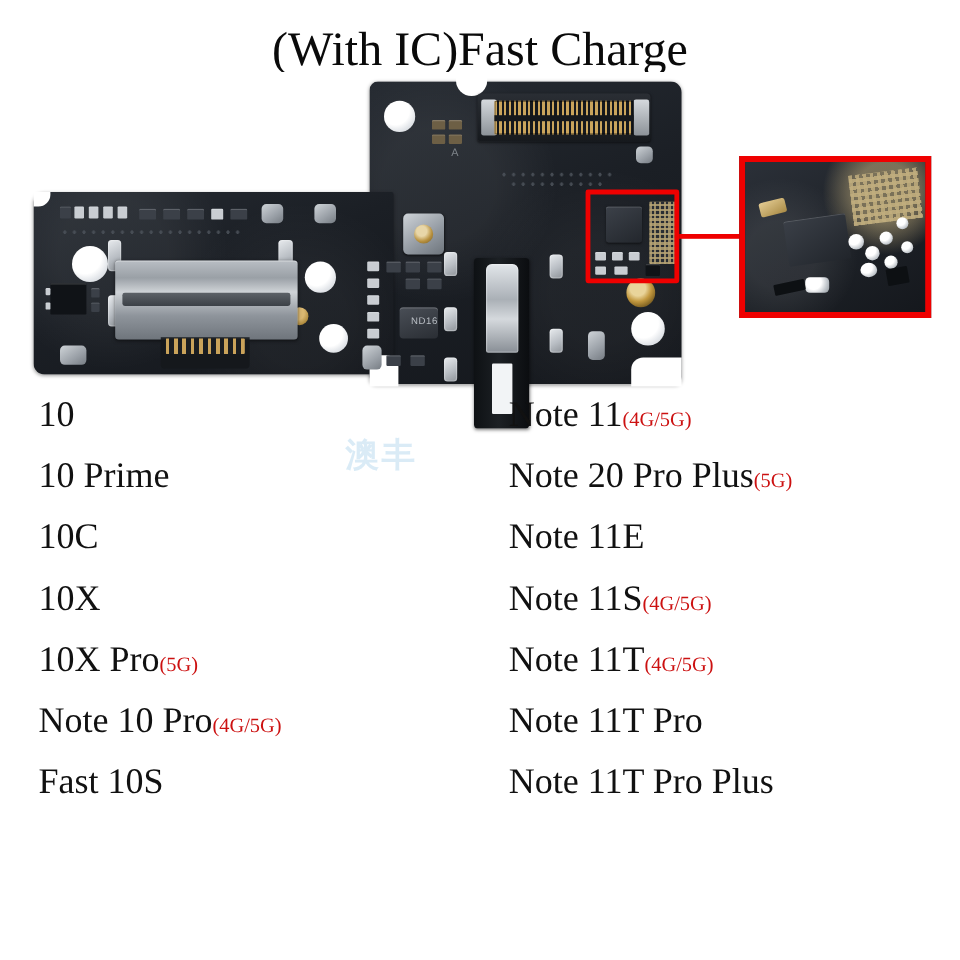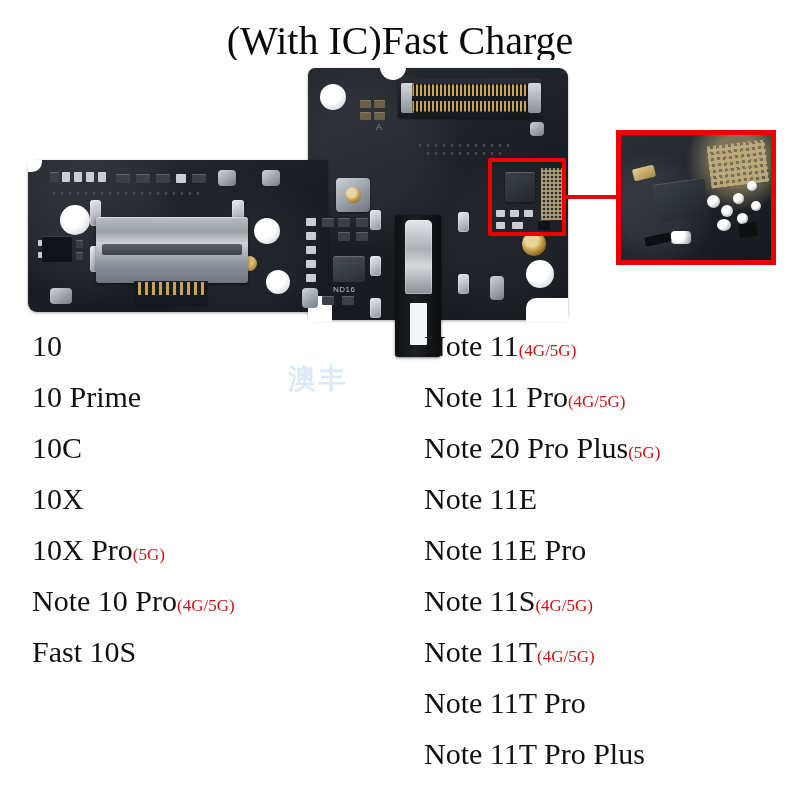--- a/index.html
+++ b/index.html
@@ -159,22 +159,22 @@
     background:radial-gradient(circle at 40% 35%,#e8d6a8 0 30%,#b8913f 60%,#6b5320 100%);
   }
 
   
   .inductor{
     position:absolute;left:313px;top:196px;width:32px;height:26px;
     background:linear-gradient(160deg,#4a4f57,#2a2e34);
     border-radius:3px;
     box-shadow:inset 0 1px 0 rgba(255,255,255,.2);
   }
-  .inductor span{position:absolute;left:0;top:7px;width:100%;text-align:left;
-    font-family:"Liberation Sans",sans-serif;font-size:8px;color:#b9bec4;letter-spacing:.5px;margin-top:22px;}
+  .inductor span{position:absolute;left:0;top:7px;width:100%;text-align:right;
+    font-family:"Liberation Sans",sans-serif;font-size:8px;color:#b9bec4;letter-spacing:.5px;}
 
   
   .ic-main{
     position:absolute;left:485px;top:112px;width:30px;height:30px;
     background:linear-gradient(150deg,#3c4149,#23272d);
     border-radius:2px;
     box-shadow:inset 0 1px 0 rgba(255,255,255,.18),0 1px 2px rgba(0,0,0,.5);
   }
   .qr{
     position:absolute;left:521px;top:108px;width:22px;height:52px;
@@ -403,24 +403,22 @@
       <div class="row"><span class="nm">10 Prime</span><span class="sfx"></span></div>
       <div class="row"><span class="nm">10C</span><span class="sfx"></span></div>
       <div class="row"><span class="nm">10X</span><span class="sfx"></span></div>
       <div class="row"><span class="nm">10X Pro</span><span class="sfx">(5G)</span></div>
       <div class="row"><span class="nm">Note 10 Pro</span><span class="sfx">(4G/5G)</span></div>
       <div class="row"><span class="nm">Fast 10S</span><span class="sfx"></span></div>
     </div>
 
     <div class="col col-right">
       <div class="row"><span class="nm">Note 11</span><span class="sfx">(4G/5G)</span></div>
-      <div class="row"><span class="nm">Note 11 Pro</span><span class="sfx">(4G/5G)</span></div>
       <div class="row"><span class="nm">Note 20 Pro Plus</span><span class="sfx">(5G)</span></div>
       <div class="row"><span class="nm">Note 11E</span><span class="sfx"></span></div>
-      <div class="row"><span class="nm">Note 11E Pro</span><span class="sfx"></span></div>
       <div class="row"><span class="nm">Note 11S</span><span class="sfx">(4G/5G)</span></div>
       <div class="row"><span class="nm">Note 11T</span><span class="sfx">(4G/5G)</span></div>
       <div class="row"><span class="nm">Note 11T Pro</span><span class="sfx"></span></div>
       <div class="row"><span class="nm">Note 11T Pro Plus</span><span class="sfx"></span></div>
     </div>
 
   </div>
 
 </div>
 

